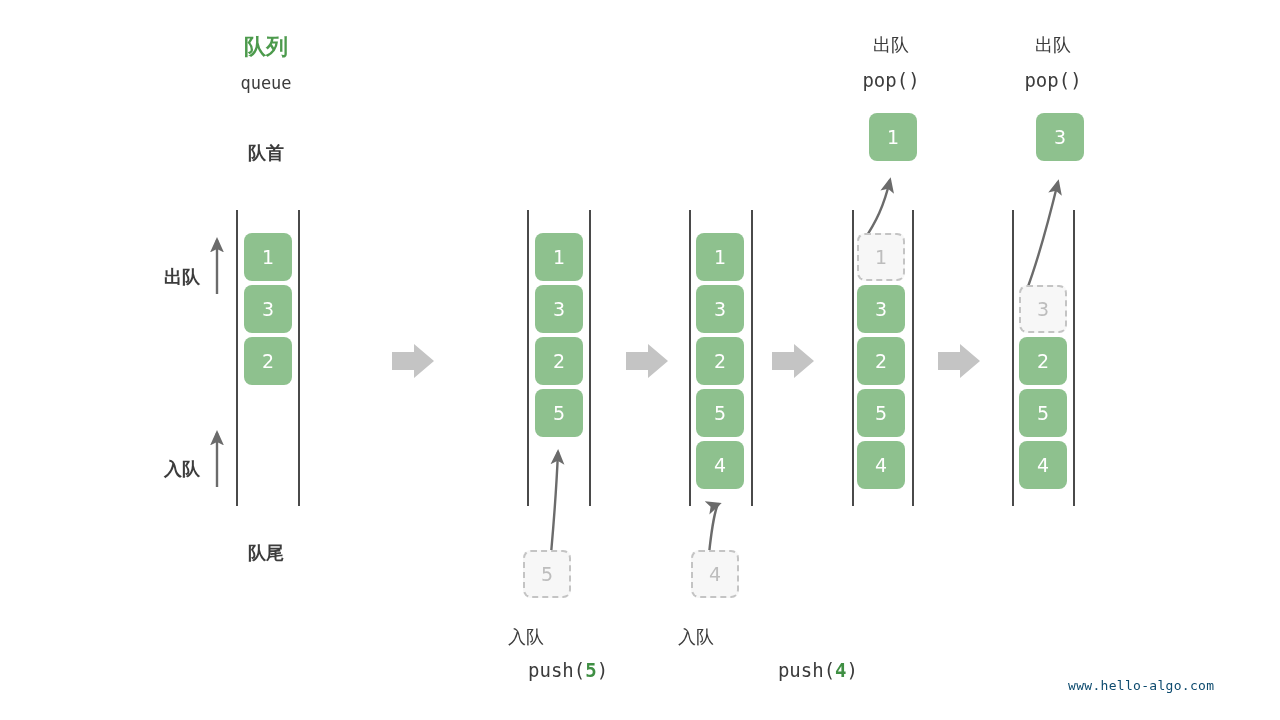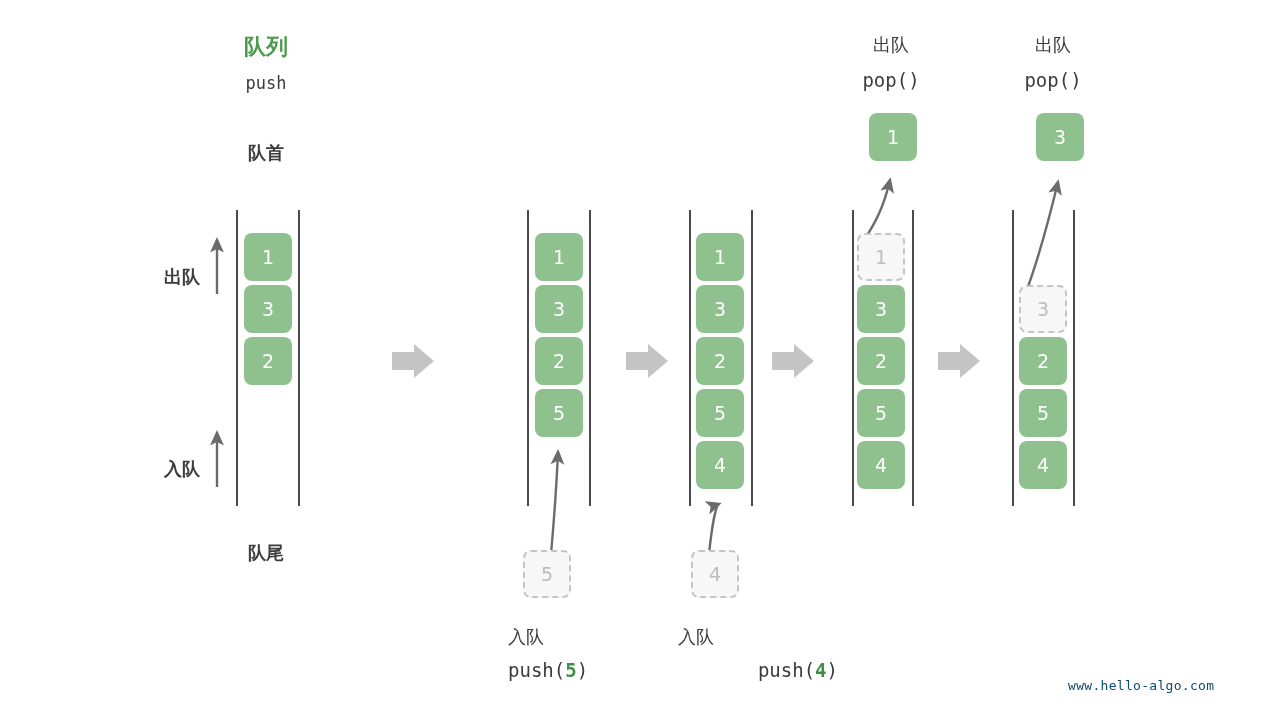--- a/index.html
+++ b/index.html
@@ -67,21 +67,21 @@
     font-family: "DejaVu Sans Mono", "Liberation Mono", monospace;
     font-size: 19px;
     color: #3c3c3c;
     text-align: center;
     line-height: 1;
     white-space: nowrap;
   }
   .op-code .hl { color: #3f8f43; font-weight: bold; }
 
   .op-cn.left  { text-align: left; }
-  .op-code.left { text-align: left; }
+  .op-code.left { text-align: left; margin-left: 20px; }
 
   .watermark {
     font-family: "DejaVu Sans Mono", "Liberation Mono", monospace;
     font-size: 13px;
     color: #0c4a6e;
     white-space: nowrap;
     letter-spacing: 0.3px;
   }
 
   
@@ -164,21 +164,21 @@
     </g>
     <g>
       <path d="M772,352 L794,352 L794,344 L814,361 L794,378 L794,370 L772,370 Z" fill="#c4c4c4"></path>
     </g>
     <g>
       <path d="M938,352 L960,352 L960,344 L980,361 L960,378 L960,370 L938,370 Z" fill="#c4c4c4"></path>
     </g>
   </svg>
 
   <div class="abs title-cn" style="left:206px; top:36px; width:120px;">队列</div>
-  <div class="abs title-en" style="left:206px; top:75px; width:120px;">push</div>
+  <div class="abs title-en" style="left:206px; top:75px; width:120px;">queue</div>
 
   <div class="abs anchor-label" style="left:206px; top:144px; width:120px;">队首</div>
   <div class="abs anchor-label" style="left:206px; top:544px; width:120px;">队尾</div>
 
   <div class="abs side-label" style="left:120px; top:268px; width:80px;">出队</div>
   <div class="abs side-label" style="left:120px; top:460px; width:80px;">入队</div>
 
   <div class="abs">
     <div class="rail" style="left:236px; top:210px; height:296px;"></div>
     <div class="rail" style="left:298px; top:210px; height:296px;"></div>

